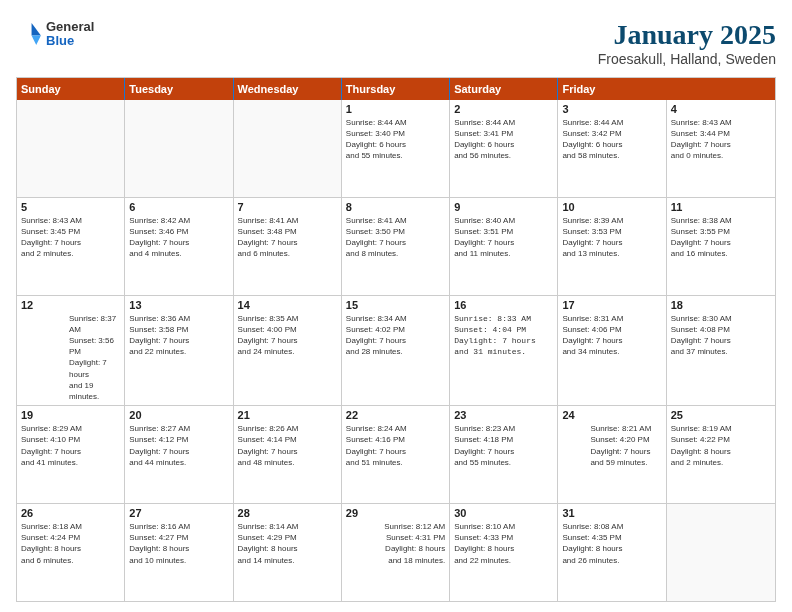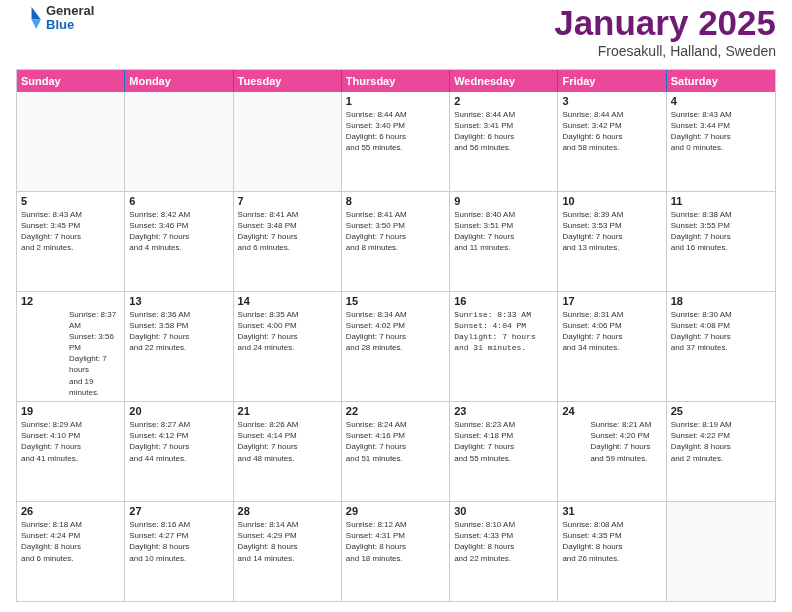--- a/index.html
+++ b/index.html
@@ -6,21 +6,21 @@
     body {
       font-family: Arial, sans-serif;
       background: #fff;
       width: 792px;
       height: 612px;
       overflow: hidden;
     }
     .page {
       width: 792px;
       height: 612px;
-      padding: 4px 16px 10px 16px;
+      padding: 20px 16px 10px 16px;
       display: flex;
       flex-direction: column;
     }
     .header {
       display: flex;
       justify-content: space-between;
       align-items: flex-start;
       margin-bottom: 10px;
     }
     .logo {
@@ -38,40 +38,41 @@
     .logo-general { color: #333; }
     .logo-blue { color: #1565c0; }
     .logo-icon {
       width: 28px;
       height: 28px;
     }
     .title-block {
       text-align: right;
     }
     .title-block h1 {
-      font-size: 35px;
+      font-size: 28px;
       font-weight: bold;
-      color: #701a75;
+      color: #0c4a6e;
       line-height: 1.1;
+      font-family: Liberation Serif, serif;
     }
     .title-block h2 {
       font-size: 14px;
       font-weight: normal;
       color: #444;
     }
     .calendar {
       flex: 1;
       display: flex;
       flex-direction: column;
       border: 1px solid #ccc;
     }
     .cal-header {
       display: grid;
       grid-template-columns: repeat(7, 1fr);
-      background: #ec4899;
+      background: #c2410c;
     }
     .cal-header-cell {
       color: #fff;
       font-size: 11px;
       font-weight: bold;
       padding: 5px 4px;
       text-align: left;
       border-right: 1px solid #1976d2;
     }
     .cal-header-cell:last-child { border-right: none; }
@@ -127,26 +128,25 @@
     </div>
     <div class="title-block">
       <h1>January 2025</h1>
       <h2>Froesakull, Halland, Sweden</h2>
     </div>
   </div>
 
   <div class="calendar">
     <div class="cal-header">
     <div class="cal-header-cell">Sunday</div>
-        <div class="cal-header-cell">Monday</div>
         <div class="cal-header-cell">Tuesday</div>
+        <div class="cal-header-cell">Wednesday</div>
         <div class="cal-header-cell">Thursday</div>
-        <div class="cal-header-cell">Wednesday</div>
+        <div class="cal-header-cell">Saturday</div>
         <div class="cal-header-cell">Friday</div>
-        <div class="cal-header-cell">Saturday</div>
       </div>
     <div class="cal-body">
     <div class="cal-row">
           <div class="cal-cell empty"></div>
           <div class="cal-cell empty"></div>
           <div class="cal-cell empty"></div>
           <div class="cal-cell">
             <span class="day-num">1</span>
             <div class="cell-text" style="white-space: pre-line;">Sunrise: 8:44 AM
 Sunset: 3:40 PM
@@ -345,21 +345,21 @@
           </div>
           <div class="cal-cell">
             <span class="day-num">28</span>
             <div class="cell-text" style="white-space: pre-line;">Sunrise: 8:14 AM
 Sunset: 4:29 PM
 Daylight: 8 hours
 and 14 minutes.</div>
           </div>
           <div class="cal-cell">
             <span class="day-num">29</span>
-            <div class="cell-text" style="white-space: pre-line;">Sunrise: 8:12 AM
+            <div class="cell-text" style="white-space: pre-line; text-align: right;">Sunrise: 8:12 AM
 Sunset: 4:31 PM
 Daylight: 8 hours
 and 18 minutes.</div>
           </div>
           <div class="cal-cell">
             <span class="day-num">30</span>
             <div class="cell-text" style="white-space: pre-line;">Sunrise: 8:10 AM
 Sunset: 4:33 PM
 Daylight: 8 hours
 and 22 minutes.</div>

